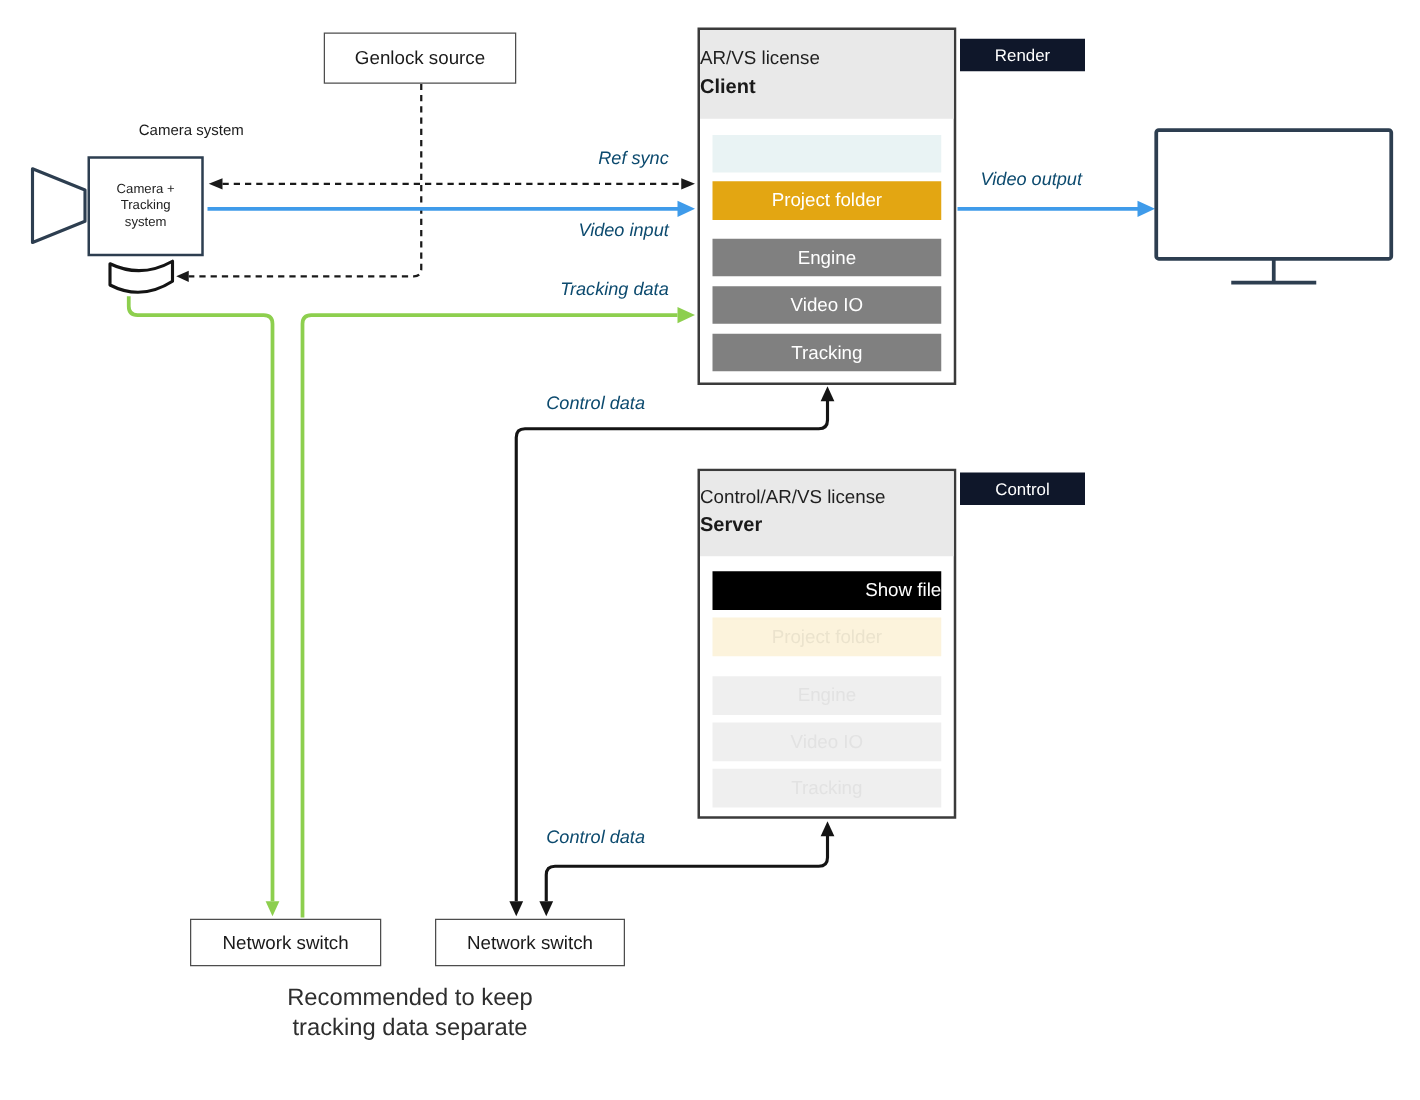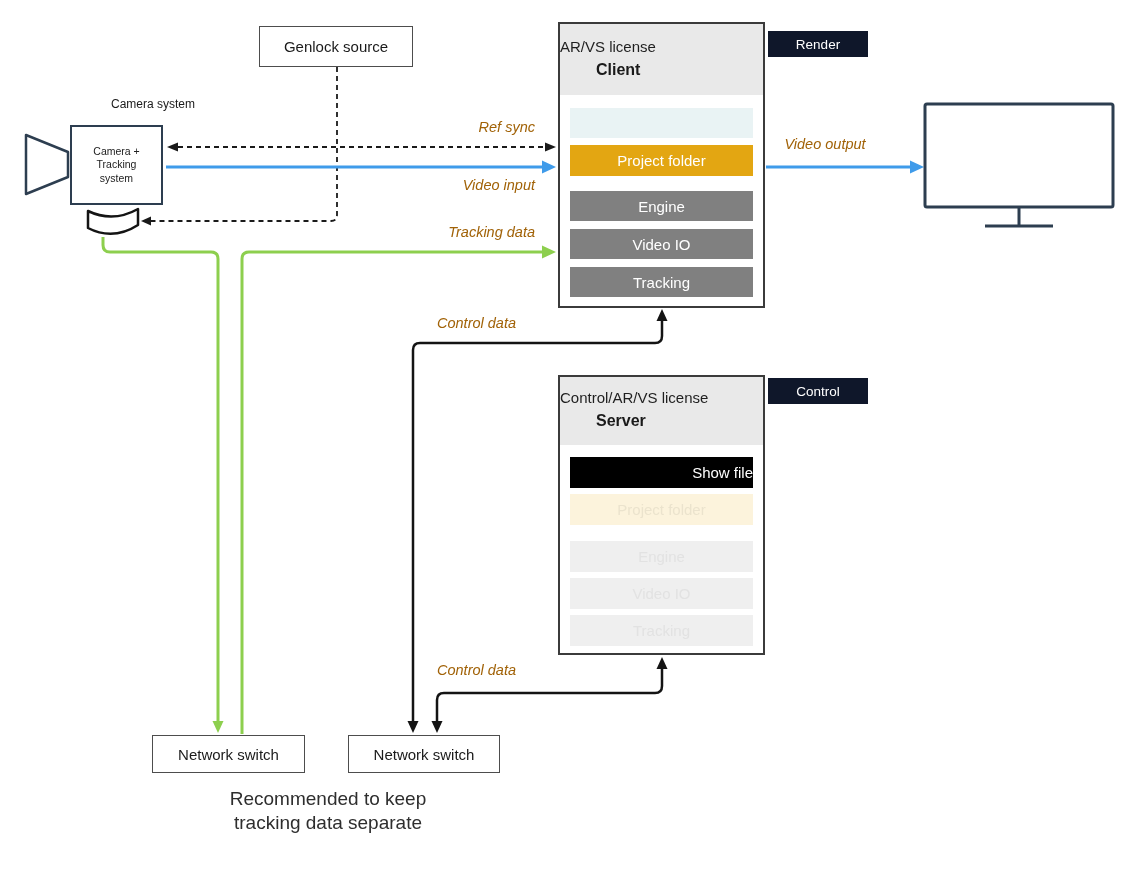--- a/index.html
+++ b/index.html
@@ -9,34 +9,34 @@
 
   
   .plainbox{position:absolute;background:#fff;border:1.5px solid #4d4d4d;
             display:flex;align-items:center;justify-content:center;
             font-size:15px;color:#1a1a1a;box-sizing:border-box;}
 
   
   .cbox{position:absolute;width:207px;background:#ffffff;border:2px solid #3b3b3b;box-sizing:border-box;}
   .cbox-header{background:#e9e9e9;text-align:left;padding-top:12px;box-sizing:border-box;}
   .cbox-license{font-size:15px;color:#1f1f1f;line-height:22px;}
-  .cbox-name{font-size:16px;font-weight:bold;color:#1a1a1a;line-height:24px;padding-left:36px;}
+  .cbox-name{font-size:16px;font-weight:bold;color:#1a1a1a;line-height:24px;}
   .row{margin:0 10px;height:30px;display:flex;align-items:center;justify-content:center;
        font-size:15px;box-sizing:border-box;}
   .row.pale{background:#e9f3f4;color:#e9f3f4;}
   .row.amber{background:#e3a612;color:#ffffff;}
   .row.gray{background:#808080;color:#ffffff;}
   .row.teal{background:#000000;color:#ffffff;justify-content:flex-end;}
   .row.cream{background:#fcf3dc;color:#ebe3cd;}
   .row.faint{background:#efefef;color:#e2e2e2;}
 
   .tag{position:absolute;width:100px;height:26px;background:#0f172a;color:#ffffff;
        font-size:13.5px;display:flex;align-items:center;justify-content:center;}
 
-  .edge-label{position:absolute;font-style:italic;font-size:14.5px;color:#a16207;white-space:nowrap;}
+  .edge-label{position:absolute;font-style:italic;font-size:14.5px;color:#0c4a6e;white-space:nowrap;}
   .right-al{text-align:right;}
 
   .cam-title{position:absolute;left:35px;top:97px;width:160px;text-align:right;
              font-size:12px;color:#1a1a1a;}
   .cam-body{position:absolute;left:70px;top:125px;width:93px;height:80px;background:#fff;
             border:2.5px solid #2d3e50;box-sizing:border-box;display:flex;flex-direction:column;
             align-items:center;justify-content:center;font-size:10.5px;line-height:13.5px;color:#222;
             text-align:center;z-index:2;}
 
   .note{position:absolute;left:218px;top:787px;width:220px;text-align:center;

